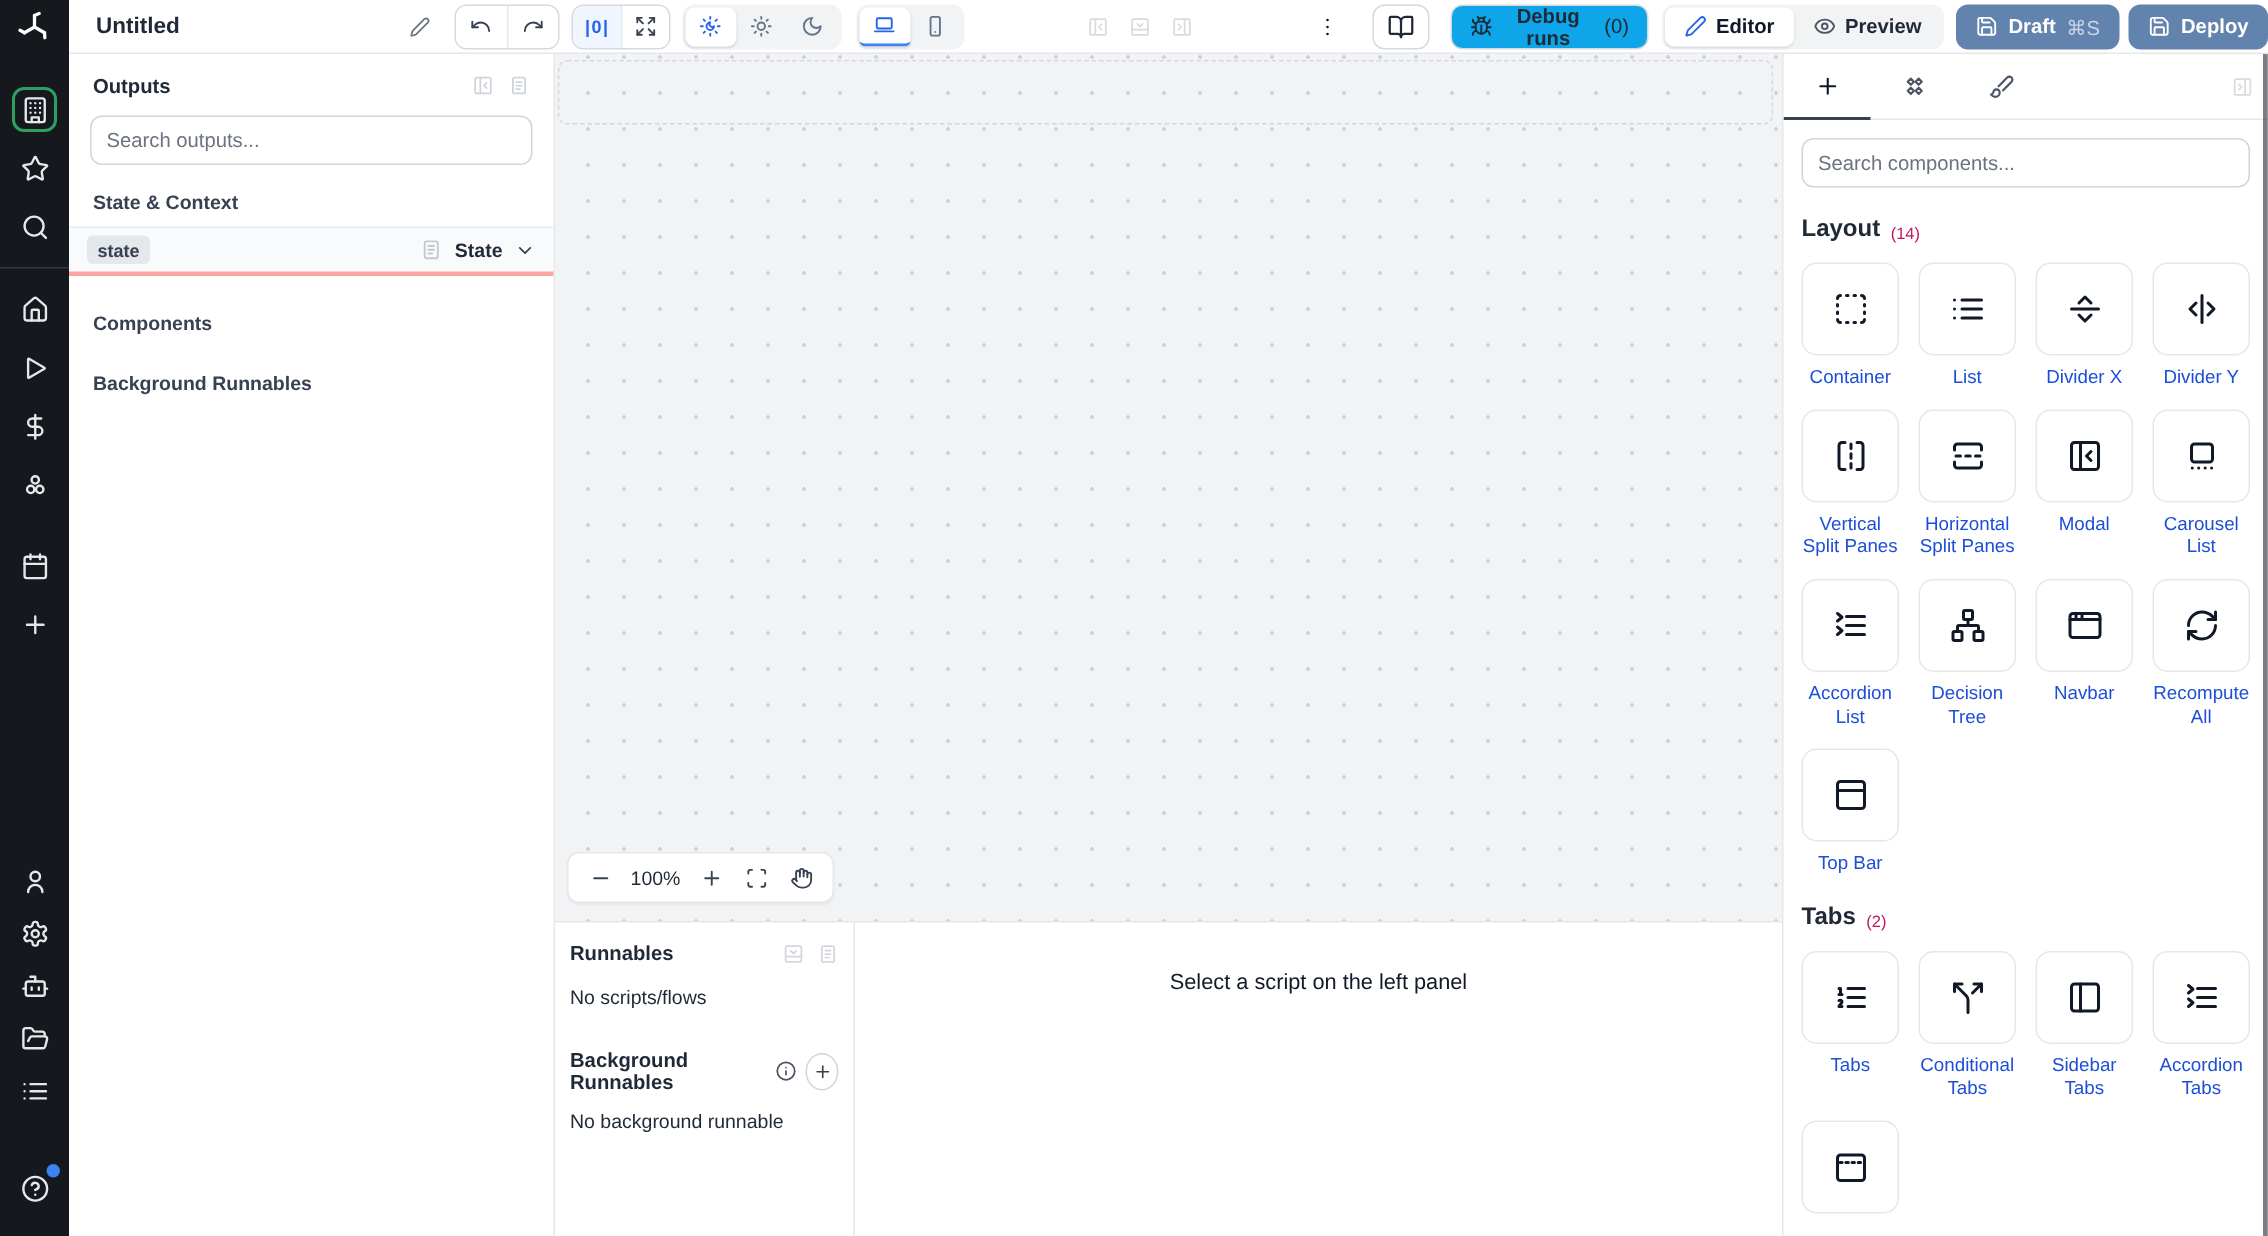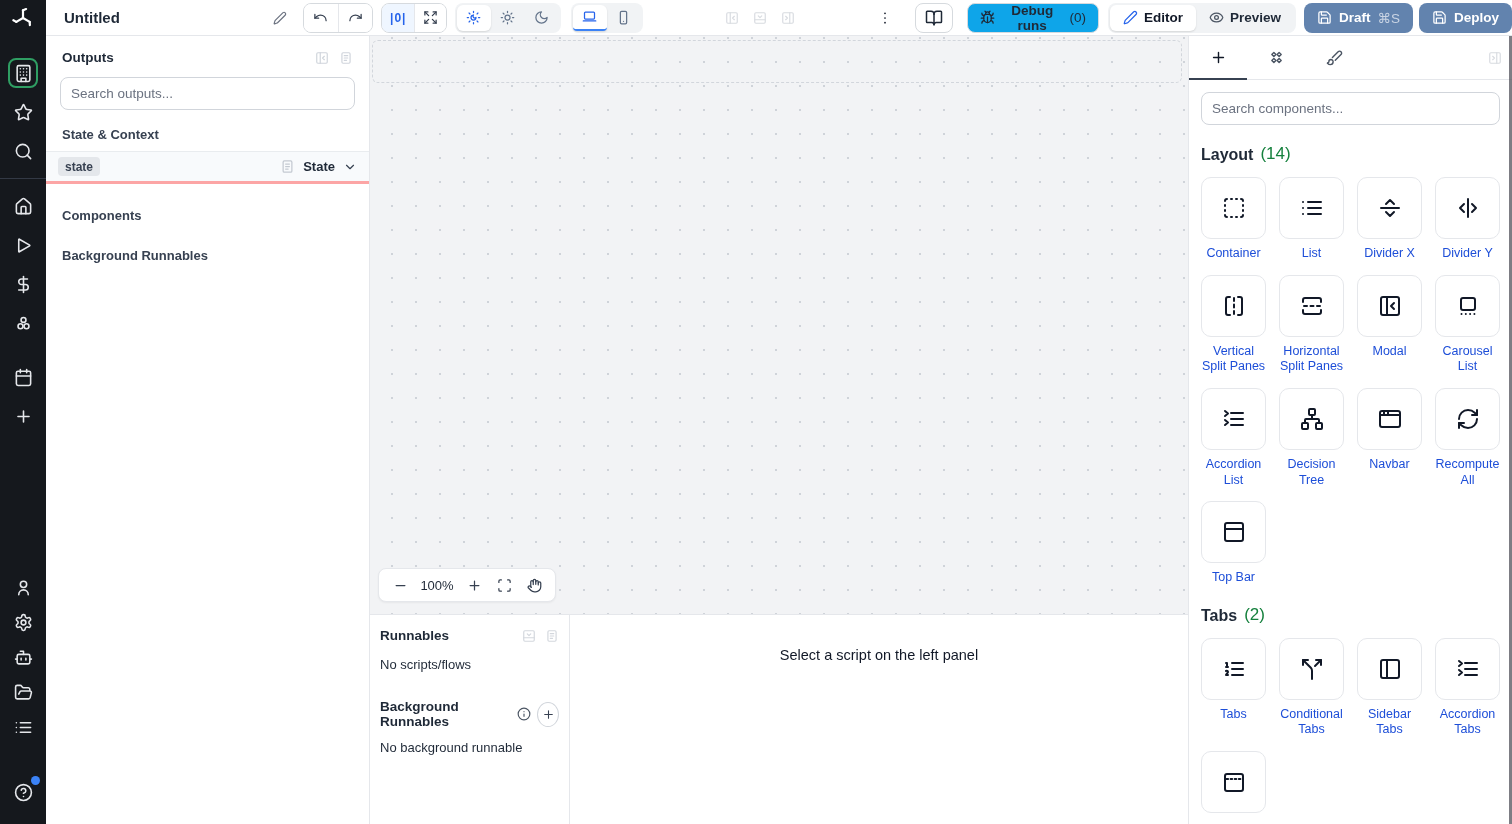--- a/index.html
+++ b/index.html
@@ -55,21 +55,21 @@
   .rail-group { display:flex; flex-direction:column; align-items:center; gap:9px; width:100%; }
   .rail-item { width:30px; height:30px; display:flex; align-items:center; justify-content:center; border-radius:8px; color:#e5e7eb; font-size:19px; cursor:pointer; position:relative; }
   .rail-item.selected { border:2px solid #2f9e63; }
   .rail-divider { width:46px; height:1px; background:#333945; margin:12px 0; }
   .rail-gap { margin-top:24px; }
   .rail-badge { position:absolute; top:-1px; right:-2px; width:9px; height:9px; border-radius:50%; background:#3b82f6; }
   .help-item { margin-top:30px; }
 
   
   .outputs { width:324px; border-right:1px solid #e5e7eb; background:#fff; flex:none; }
-  .out-head { display:flex; align-items:flex-end; padding:14px 16px 0 16px;gap:37px; }
+  .out-head { display:flex; align-items:flex-start; padding:14px 16px 0 16px;gap:37px; }
   .out-title { font-size:13.5px; font-weight:700; color:#1f2937; }
   .out-head-icons { margin-left:auto; display:flex; gap:10px; color:#cfd4db; font-size:15px; }
   .search-box { margin:12px 14px 0 14px; height:33px; border:1px solid #d1d5db; border-radius:8px; display:flex; align-items:center; background:#fff; }
   .search-box input { border:none; outline:none; width:100%; padding:0 10px; font-size:13.5px; font-family:inherit; color:#1f2937; background:transparent; }
   .search-box input::placeholder { color:#6b7280; }
   .sec-label { padding:0 16px; font-size:13px; font-weight:700; color:#374151; }
   .state-label { margin-top:17px; }
   .out-rows { margin-top:9px; }
   .out-row { height:33px; background:#f8fafc; border-top:1px solid #e9ecef; display:flex; align-items:center; padding:0 12px; cursor:pointer; }
   .out-row:last-child { border-bottom:3px solid #fca5a5; }
@@ -109,21 +109,21 @@
   .components { width:324px; border-left:1px solid #e5e7eb; background:#fff; flex:none; display:flex; flex-direction:column; overflow:hidden; position:relative; }
   .ctabs { height:44px; display:flex; align-items:stretch; border-bottom:1px solid #e5e7eb; }
   .ctab { width:58px; border:none; background:none; display:flex; align-items:center; justify-content:center; color:#4b5563; font-size:17px; cursor:pointer; position:relative; }
   .ctab.active { color:#111827; }
   .ctab.active::after { content:""; position:absolute; left:0; right:0; bottom:-1px; height:2px; background:#374151; }
   .ctab-right { margin-left:auto; margin-right:10px; display:flex; align-items:center; color:#d8dbe0; font-size:15px; }
   .comp-search { margin:12px 12px 0 12px; }
   .comp-body { padding:0 12px; flex:1; overflow:hidden; }
   .csec-title { margin-top:19px; display:flex; align-items:flex-end; gap:7px; }
   .csec-name { font-size:16px; font-weight:700; color:#1f2937; }
-  .csec-count { font-size:17px; color:#15803d; }
+  .csec-count { font-size:11px; color:#be185d; }
   .cgrid { margin-top:13px; display:grid; grid-template-columns:repeat(4,1fr); column-gap:13px; row-gap:13px; }
   .tile { display:flex; flex-direction:column; align-items:center; cursor:pointer; }
   .tile-box { width:100%; height:62px; border:1px solid #e5e7eb; border-radius:10px; background:#fff; display:flex; align-items:center; justify-content:center; color:#111827; font-size:24px; }
   .tile-label { margin-top:7px; font-size:12.5px; line-height:1.25; color:#1d4ed8; text-align:center; }
 
   .edge-scroll { position:fixed; right:0; top:36px; bottom:0; width:3px; background:#52525b; opacity:.75; }
 </style>
 </head>
 <body>
 

